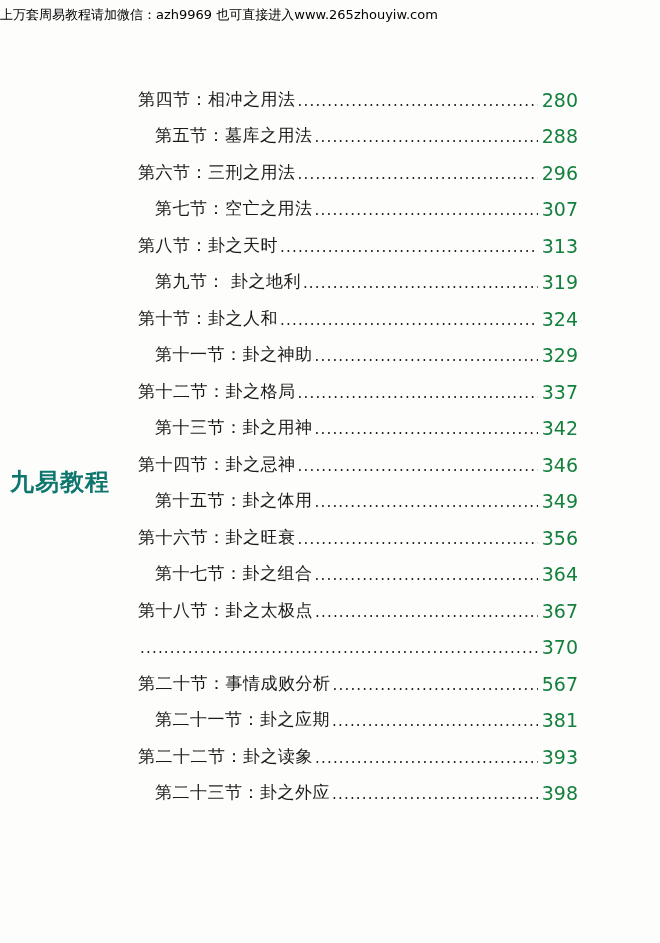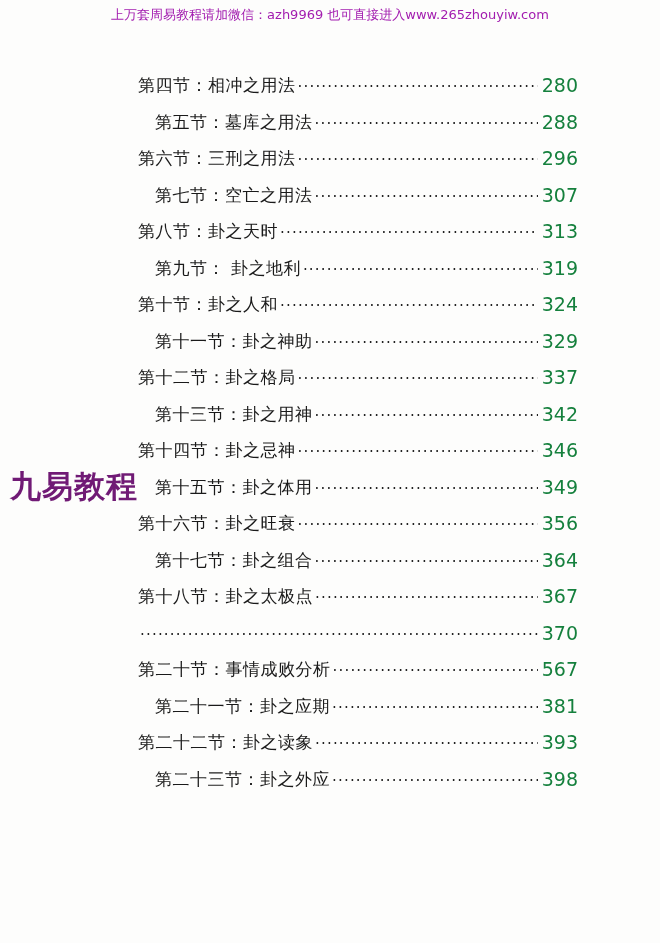--- a/index.html
+++ b/index.html
@@ -18,49 +18,49 @@
     position: relative;
     width: 660px;
     height: 943px;
     background: #fdfdfc;
   }
   .top-banner {
     position: absolute;
     top: 6px;
     left: 0;
     width: 660px;
-    text-align: center;
+    text-align: left;
     font-size: 13px;
-    color: #a21caf;
+    color: #000000;
     font-family: "DejaVu Sans", sans-serif;
     letter-spacing: 0px;
     white-space: nowrap;
   }
   .top-banner .seg {
     display: inline;
   }
   .watermark {
     position: absolute;
     left: 10px;
     top: 466px;
-    font-size: 31px;
+    font-size: 24px;
     font-weight: bold;
-    color: #701a75;
+    color: #0f766e;
     font-family: "DejaVu Sans", sans-serif;
     letter-spacing: 1px;
   }
   .toc {
     position: absolute;
     left: 138px;
     top: 74px;
     width: 440px;
   }
   .toc-row {
     display: flex;
-    align-items: flex-start;
+    align-items: flex-end;
     height: 36.5px;
     font-size: 17px;
     color: #1a1a1a;
     font-family: "DejaVu Sans", sans-serif;
     white-space: nowrap;
   }
   .toc-label {
     flex: 0 0 auto;
     letter-spacing: 0.5px;
     margin-left: 17px;

